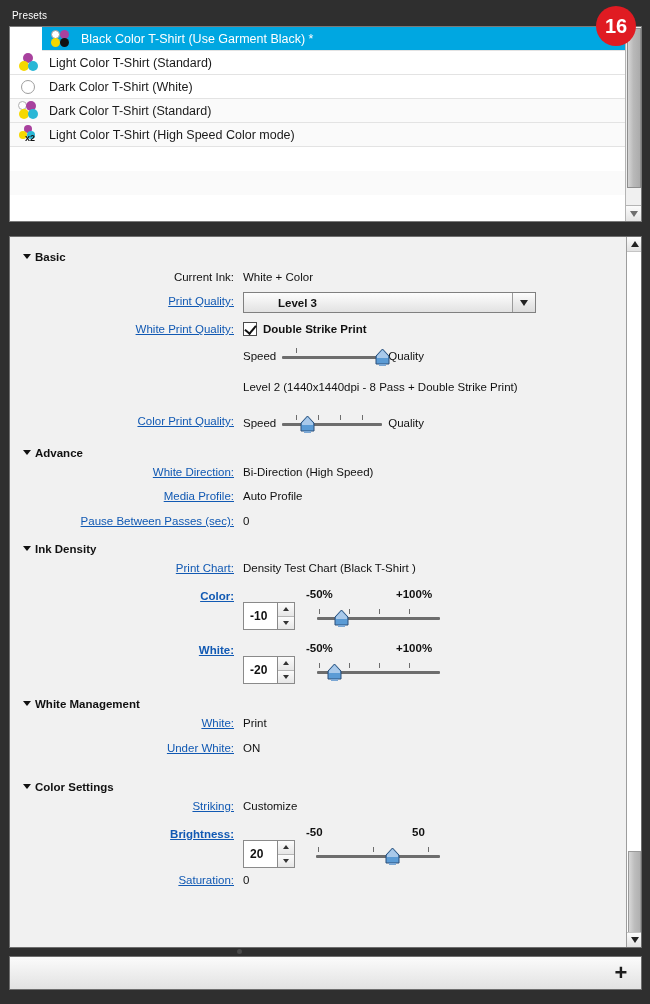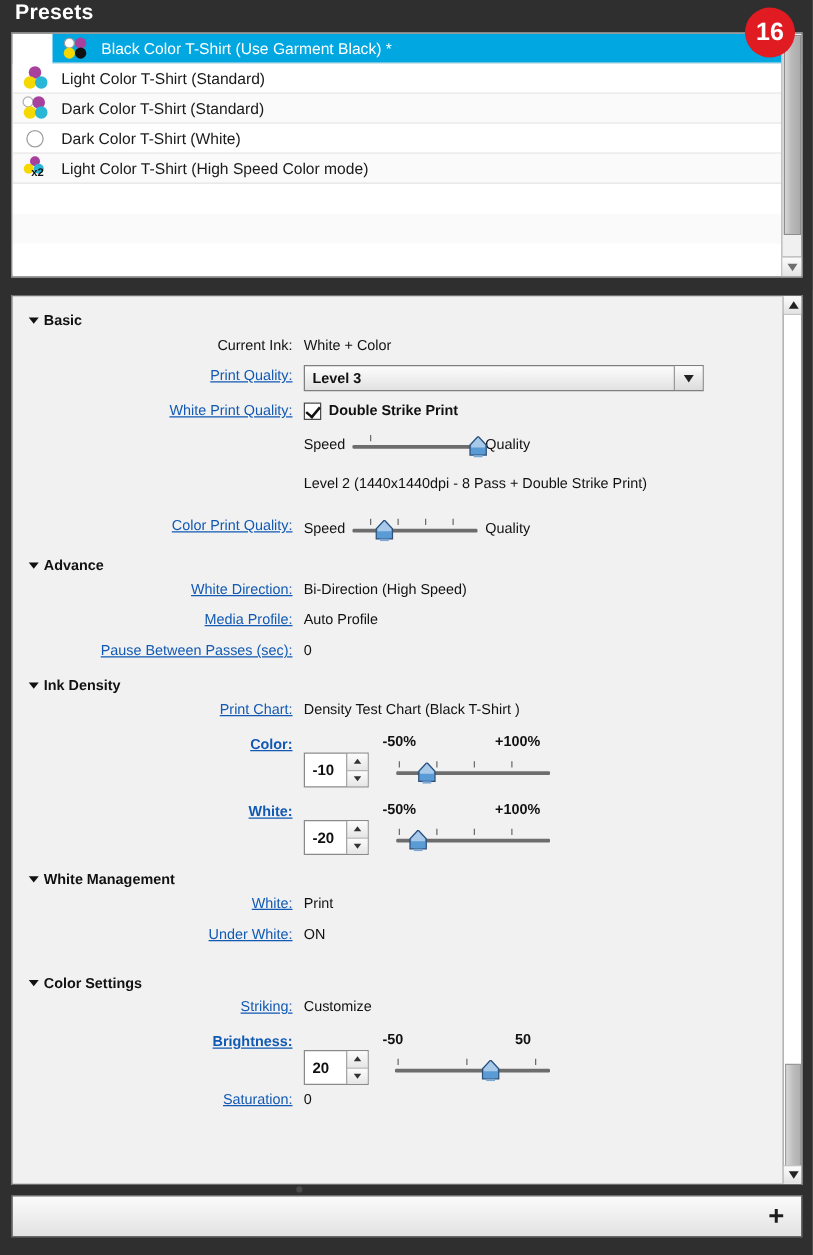--- a/index.html
+++ b/index.html
@@ -18,24 +18,24 @@
 
   
   .presets-panel {
     position: absolute;
     left: 0; top: 0;
     width: 650px; height: 232px;
     background: #2f2f2f;
   }
   .presets-title {
     position: absolute;
-    left: 12px; top: 0;
+    left: 12px; top: 10px;
     color: #ffffff;
-    font-size: 17px;
-    font-weight: bold;
+    font-size: 10px;
+    font-weight: normal;
     letter-spacing: 0.2px;
   }
   .presets-listbox {
     position: absolute;
     left: 9px; top: 26px;
     width: 633px; height: 196px;
     background: #ffffff;
     border: 1px solid #7a7a7a;
     overflow: hidden;
   }
@@ -183,25 +183,26 @@
     left: 233px; top: 0;
     font-size: 11.5px;
     color: #111;
     white-space: nowrap;
   }
 
   
   .combo {
     position: absolute;
     left: 233px; top: -3px;
-    width: 320px; height: 21px;
+    width: 293px; height: 21px;
     background: linear-gradient(to bottom,#fdfdfd,#eeeeee 55%,#e2e2e2);
     border: 1px solid #808080;
     display: flex;
     align-items: center;
+    padding-left: 28px;
   }
   .combo .ctext {
     font-size: 11.5px;
     font-weight: bold;
     color: #111;
     padding-left: 6px;
   }
   .combo .cbtn {
     position: absolute;
     right: 0; top: 0;
@@ -405,35 +406,35 @@
 
       <div class="preset-row">
         <div class="ink-icon">
           <i style="left:5px;top:0px;width:10px;height:10px;background:#a8419e;"></i>
           <i style="left:1px;top:8px;width:10px;height:10px;background:#f5d800;"></i>
           <i style="left:10px;top:8px;width:10px;height:10px;background:#2ab7d6;"></i>
         </div>
         <span class="preset-label">Light Color T-Shirt (Standard)</span>
       </div>
 
+      <div class="preset-row">
+        <div class="ink-icon">
+          <i style="left:3px;top:3px;width:14px;height:14px;background:#ffffff;border:1px solid #9e9e9e;"></i>
+        </div>
+        <span class="preset-label">Dark Color T-Shirt (White)</span>
+      </div>
+
       <div class="preset-row alt">
         <div class="ink-icon">
           <i style="left:0px;top:0px;width:9px;height:9px;background:#ffffff;border:1px solid #b0b0b0;"></i>
           <i style="left:8px;top:0px;width:10px;height:10px;background:#a8419e;"></i>
           <i style="left:1px;top:8px;width:10px;height:10px;background:#f5d800;"></i>
           <i style="left:10px;top:8px;width:10px;height:10px;background:#2ab7d6;"></i>
         </div>
         <span class="preset-label">Dark Color T-Shirt (Standard)</span>
-      </div>
-
-      <div class="preset-row">
-        <div class="ink-icon">
-          <i style="left:3px;top:3px;width:14px;height:14px;background:#ffffff;border:1px solid #9e9e9e;"></i>
-        </div>
-        <span class="preset-label">Dark Color T-Shirt (White)</span>
       </div>
 
       <div class="preset-row alt">
         <div class="ink-icon">
           <i style="left:6px;top:0px;width:8px;height:8px;background:#a8419e;"></i>
           <i style="left:1px;top:6px;width:8px;height:8px;background:#f5d800;"></i>
           <i style="left:9px;top:6px;width:8px;height:8px;background:#2ab7d6;"></i>
           <span style="position:absolute;left:7px;top:9px;font-size:9px;font-weight:bold;color:#111;line-height:9px;">x2</span>
         </div>
         <span class="preset-label">Light Color T-Shirt (High Speed Color mode)</span>

